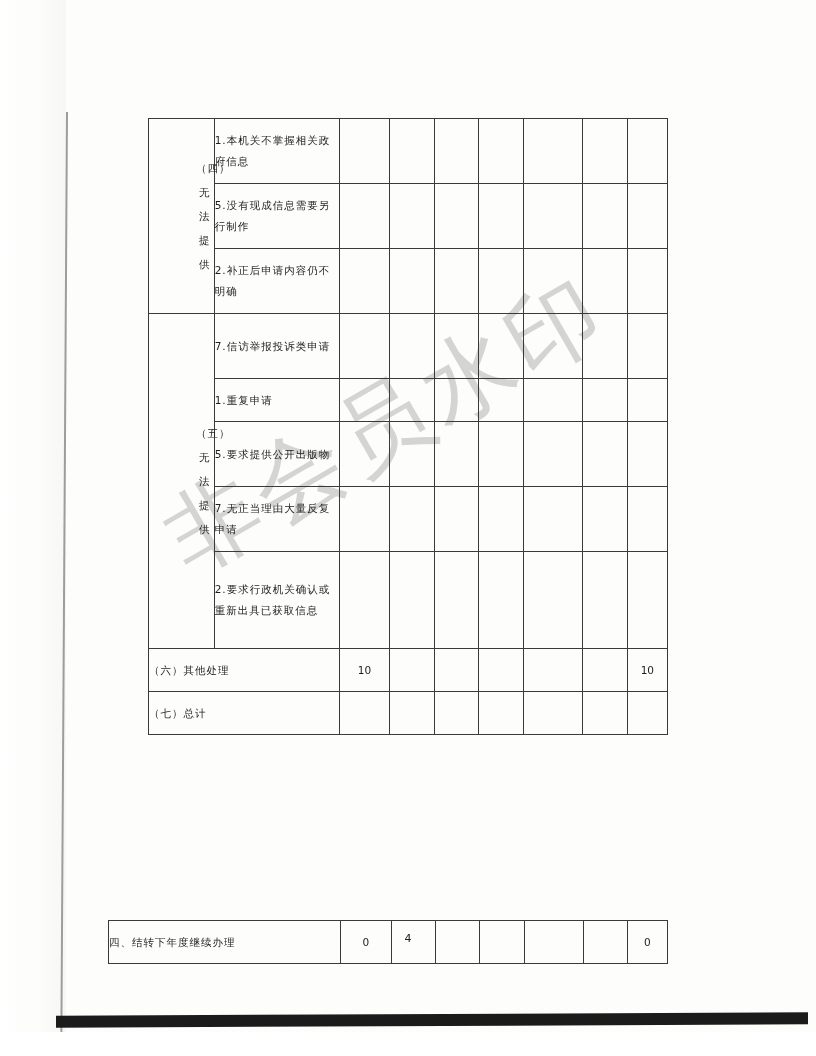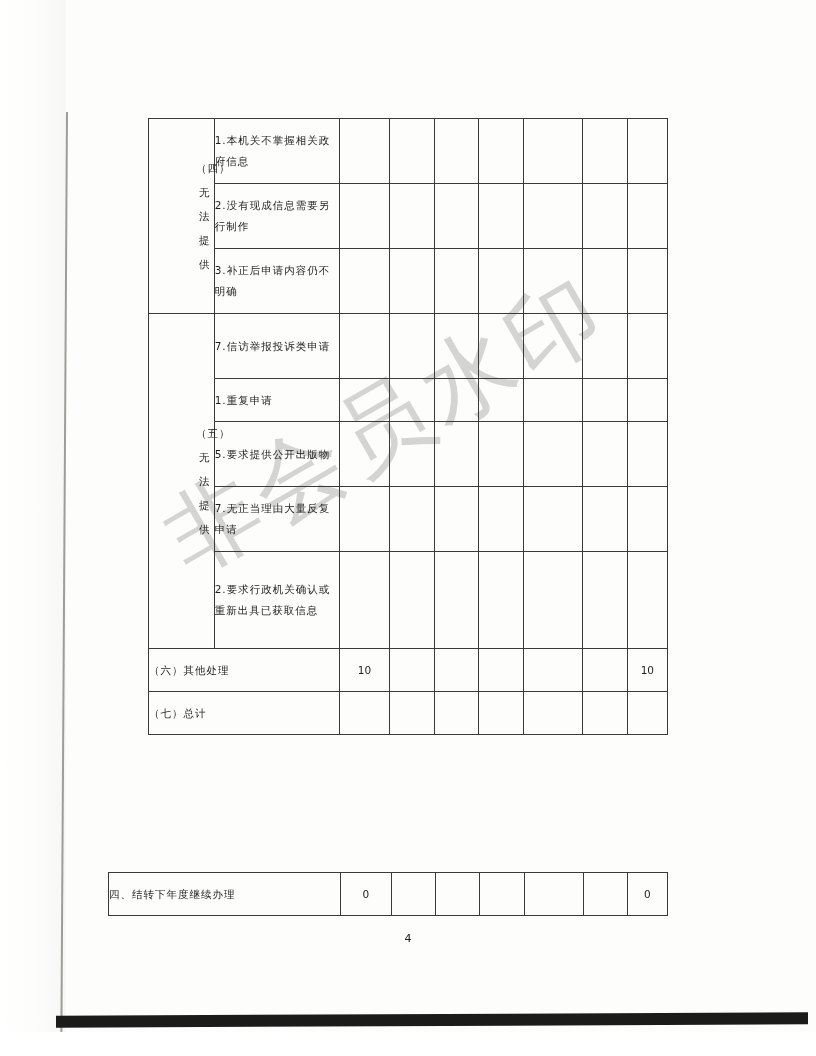--- a/index.html
+++ b/index.html
@@ -156,31 +156,31 @@
         <td class="cell-label rowh-3">1.本机关不掌握相关政府信息</td>
         <td class="cell-num"></td>
         <td class="cell-num"></td>
         <td class="cell-num"></td>
         <td class="cell-num"></td>
         <td class="cell-num"></td>
         <td class="cell-num"></td>
         <td class="cell-num"></td>
       </tr>
       <tr>
-        <td class="cell-label rowh-3">2.没有现成信息需要另行制作</td>
-        <td class="cell-num"></td>
-        <td class="cell-num"></td>
-        <td class="cell-num"></td>
-        <td class="cell-num"></td>
-        <td class="cell-num"></td>
-        <td class="cell-num"></td>
-        <td class="cell-num"></td>
-      </tr>
-      <tr>
-        <td class="cell-label rowh-3">3.补正后申请内容仍不明确</td>
+        <td class="cell-label rowh-3">5.没有现成信息需要另行制作</td>
+        <td class="cell-num"></td>
+        <td class="cell-num"></td>
+        <td class="cell-num"></td>
+        <td class="cell-num"></td>
+        <td class="cell-num"></td>
+        <td class="cell-num"></td>
+        <td class="cell-num"></td>
+      </tr>
+      <tr>
+        <td class="cell-label rowh-3">2.补正后申请内容仍不明确</td>
         <td class="cell-num"></td>
         <td class="cell-num"></td>
         <td class="cell-num"></td>
         <td class="cell-num"></td>
         <td class="cell-num"></td>
         <td class="cell-num"></td>
         <td class="cell-num"></td>
       </tr>
 
       <tr>
@@ -254,21 +254,21 @@
         <td class="cell-num"></td>
         <td class="cell-num"></td>
         <td class="cell-num"></td>
         <td class="cell-num"></td>
         <td class="cell-num"></td>
         <td class="cell-num"></td>
       </tr>
     </tbody>
   </table>
 
-  <table class="doc-table" style="top:872px; left:108px; width:560px;">
+  <table class="doc-table" style="top:920px; left:108px; width:560px;">
     <colgroup>
       <col style="width:220px">
       <col style="width:48px">
       <col style="width:42px">
       <col style="width:42px">
       <col style="width:42px">
       <col style="width:56px">
       <col style="width:42px">
       <col style="width:38px">
     </colgroup>

